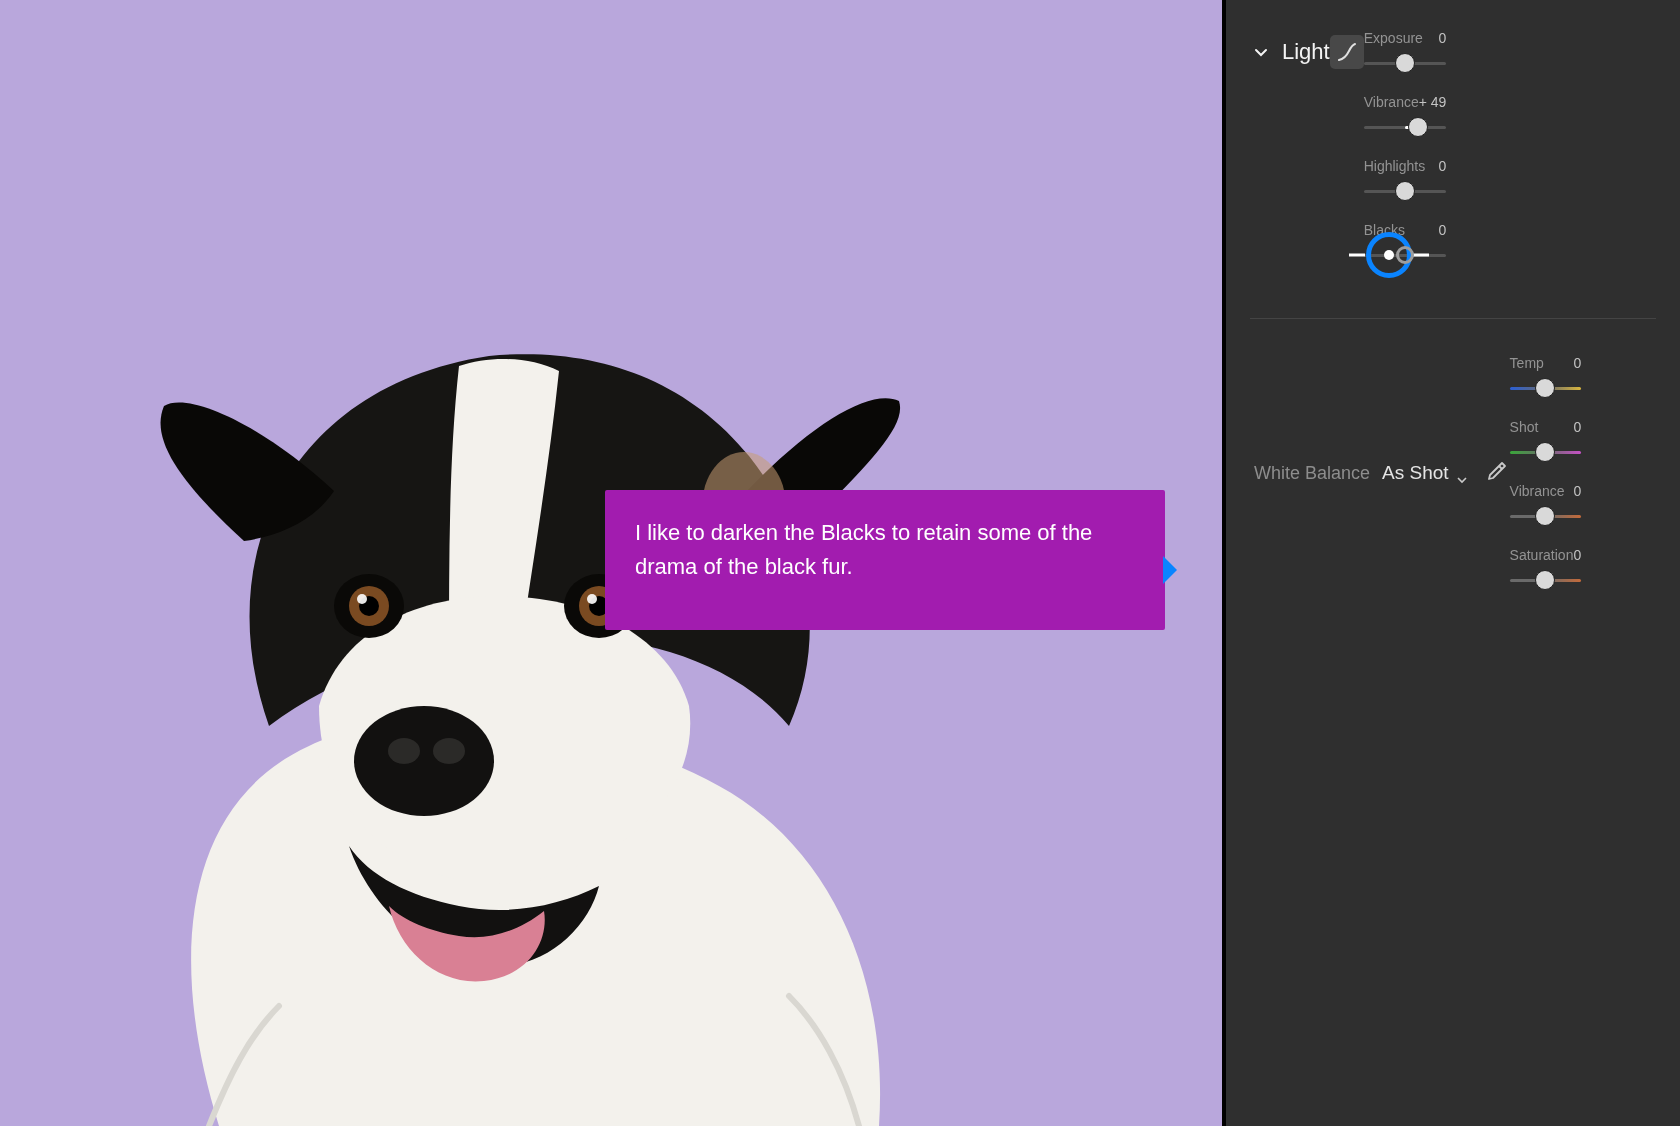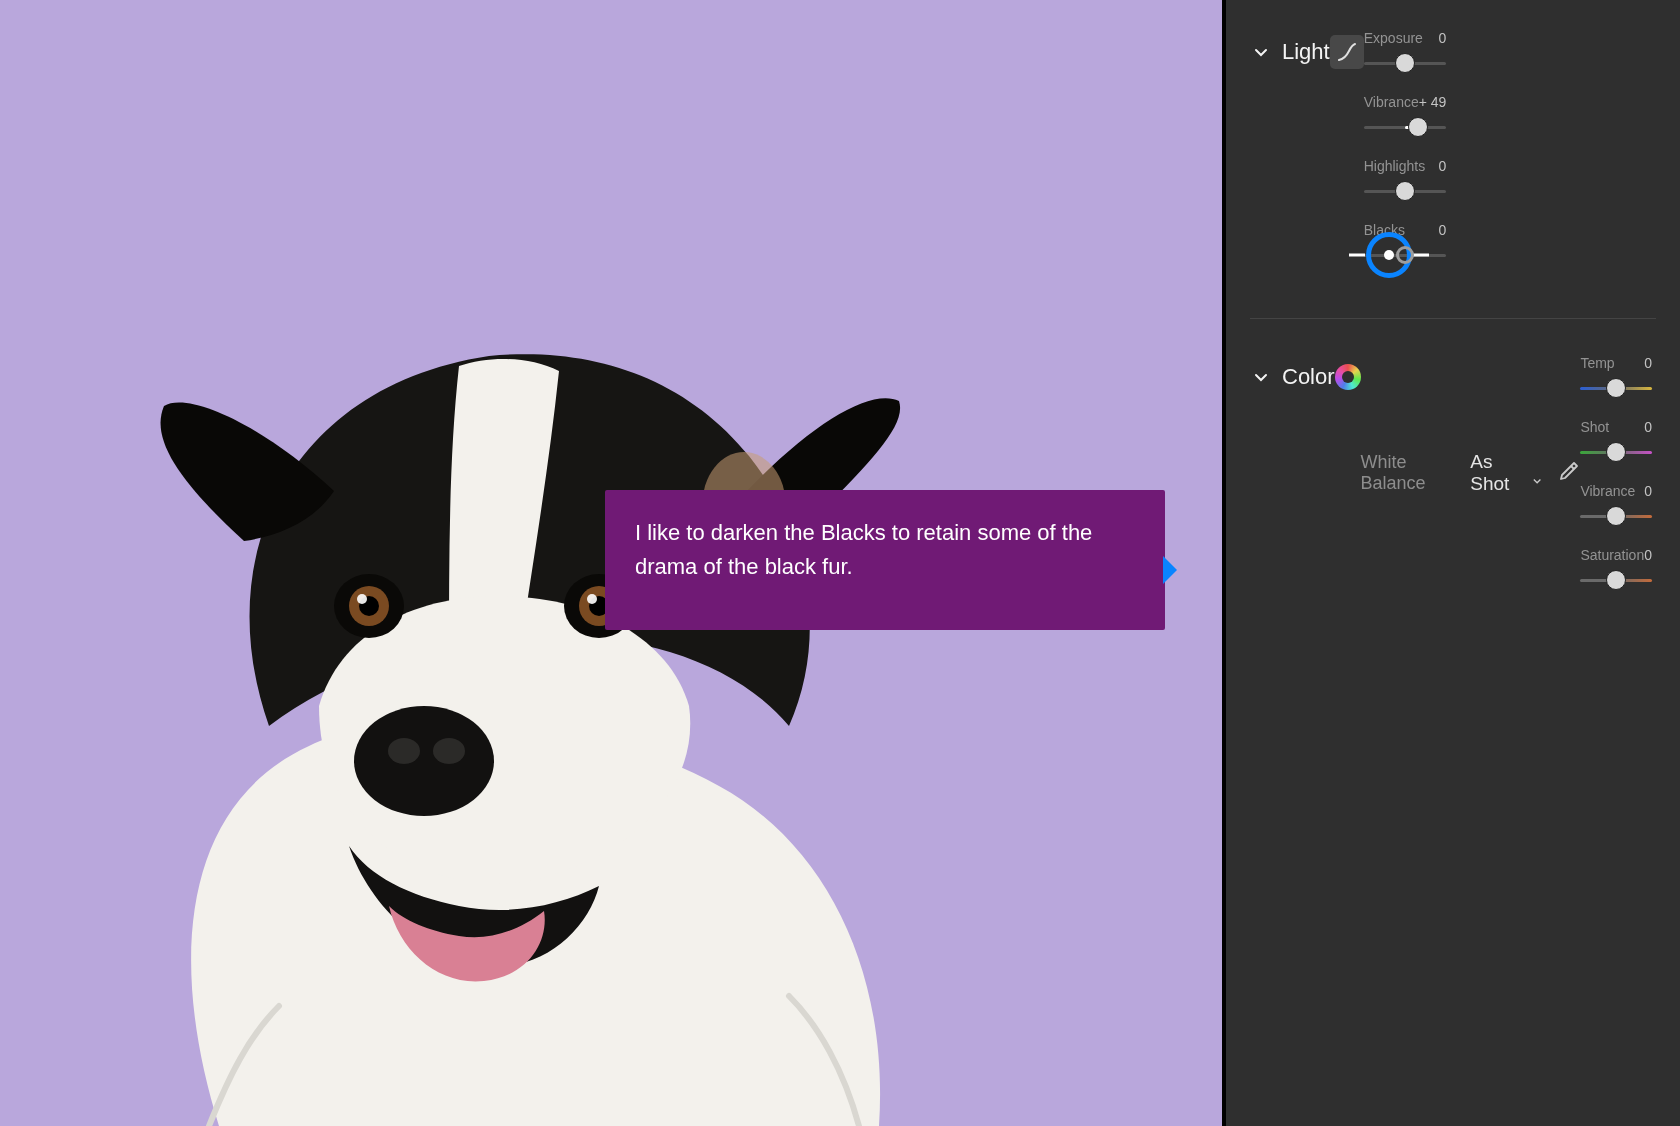--- a/index.html
+++ b/index.html
@@ -28,21 +28,21 @@
   }
   .dog svg { width: 100%; height: 100%; display:block; }
 
   
   .tooltip {
     position: absolute;
     left: 605px;
     top: 490px;
     width: 560px;
     min-height: 140px;
-    background: #701a75;
+    background: #a21caf;
     color: #fff;
     font-size: 22px;
     line-height: 1.55;
     padding: 26px 30px;
     border-radius: 2px;
   }
   .tooltip::after {
     content: "";
     position: absolute;
     right: -26px;
@@ -303,31 +303,20 @@
       <div class="zero-knob" style="left:50%"></div>
 
     </div>
         </div>
       </div>
   </div>
 
   <div class="divider"></div>
 
   <div class="section">
-    <div class="section-header">
-      <div class="section-title">
-        <span class="chev">
-          <svg viewBox="0 0 14 14">
-              <path d="M2 5 L7 10 L12 5" stroke="#f3f3f3" stroke-width="2" fill="none" stroke-linecap="round"></path>
-            </svg>
-        </span>
-        <span>Color</span>
-      </div>
-      <div class="color-ring"></div>
-    </div>
 
     <div class="wb-row">
       <div class="wb-left">
         <span class="wb-label">White Balance</span>
         <span class="wb-value">
           <span>As Shot</span>
           <span class="chev-small">
             <svg viewBox="0 0 10 10">
                 <path d="M1 3 L5 7 L9 3" stroke="#c9c9c9" stroke-width="1.6" fill="none"></path>
               </svg>

